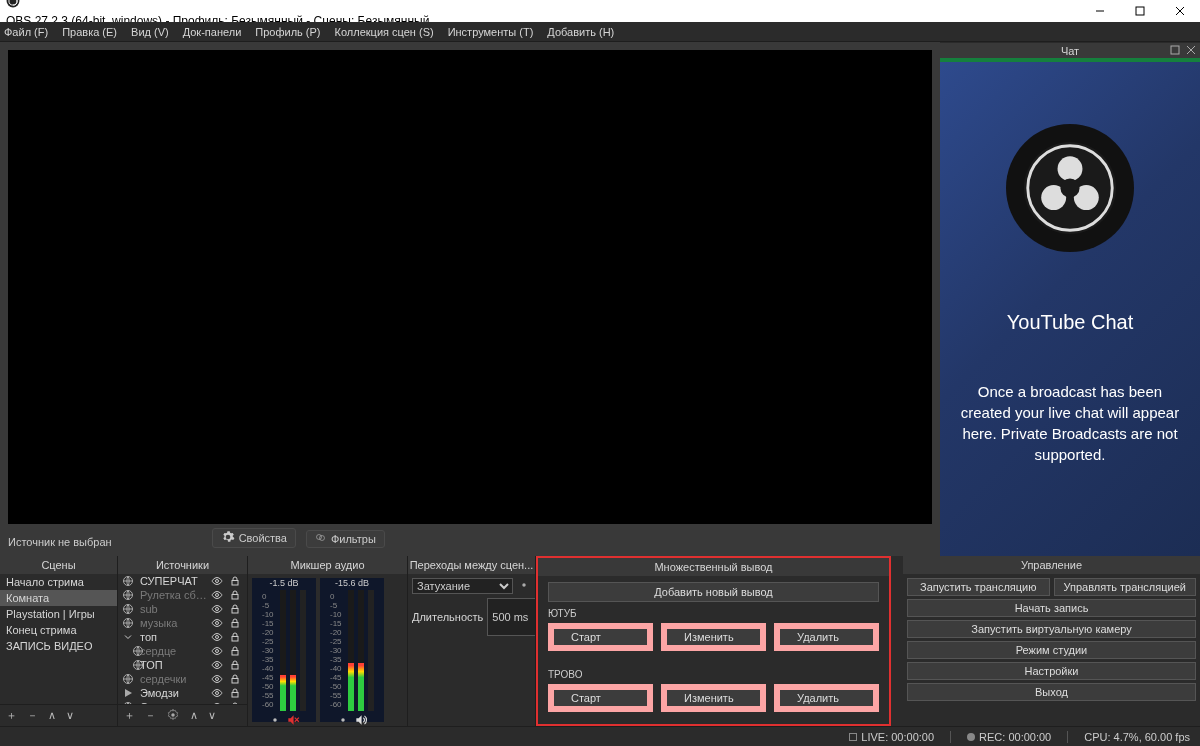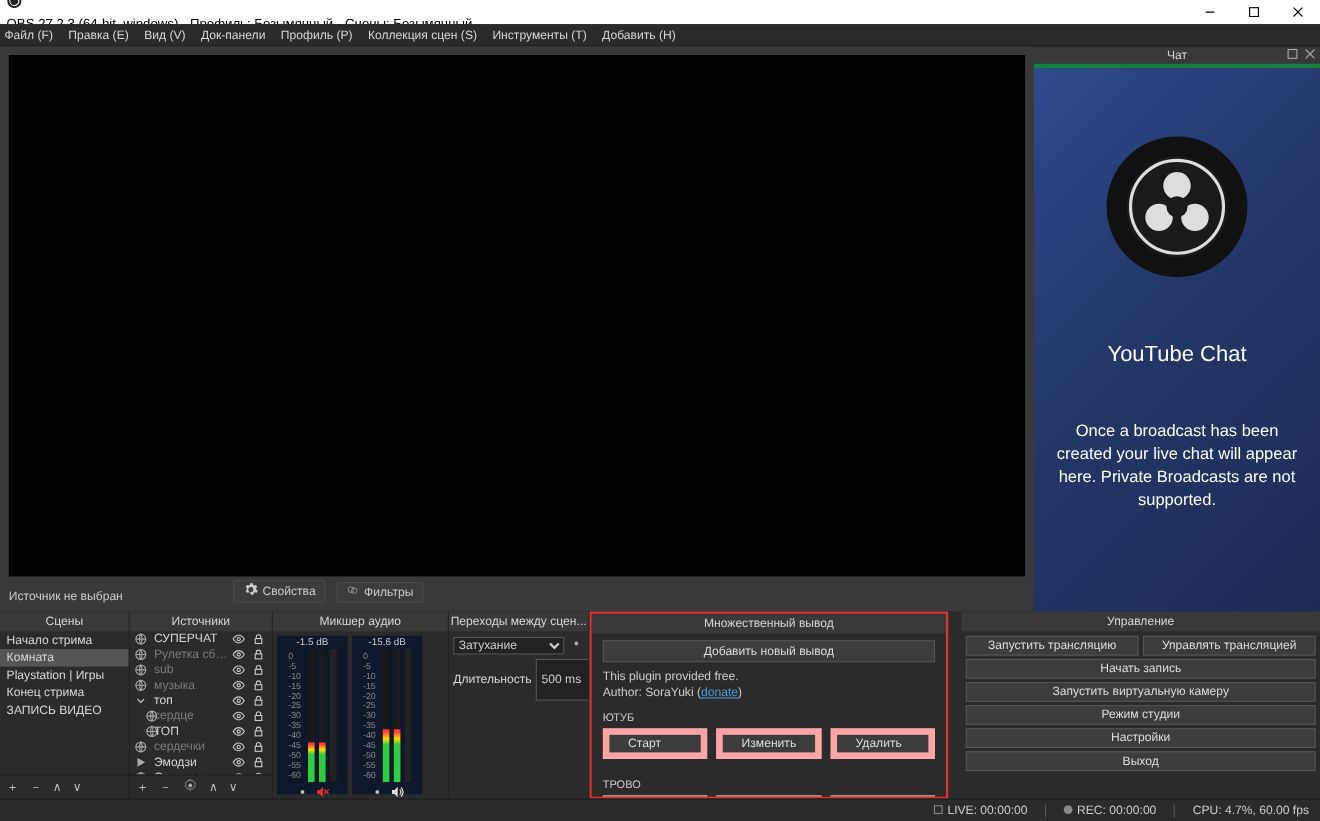--- a/index.html
+++ b/index.html
@@ -552,39 +552,35 @@
               <circle cx="12" cy="12" r="3"></circle>
             </svg></span>
       </div>
       <div class="transrow">
         <span>Длительность</span>
         <input value="500 ms" style="">
       </div>
     </div>
   </div>
 
-  <div class="dock mout" style="width:326px">
+  <div class="dock mout" style="width:355px">
     <div class="dockheader2">
       <span>Множественный вывод</span>
       <span class="dh-icons">
         <span><svg viewBox="0 0 10 10">
               <rect x="1" y="1" width="8" height="8" fill="none" stroke="#888"></rect>
             </svg></span>
         <span><svg viewBox="0 0 10 10">
               <line x1="1" y1="1" x2="9" y2="9" stroke="#888"></line>
               <line x1="9" y1="1" x2="1" y2="9" stroke="#888"></line>
             </svg></span>
       </span>
     </div>
     <div class="body">
       <div class="bigbtn">Добавить новый вывод</div>
-      <div class="plugin">
-        <span>This plugin provided free.</span><br>
-        <span>Author: SoraYuki (</span><a href="#">donate</a><span>)</span>
-      </div>
       <div id="mout-groups">
           <div class="mgroup">
             <div class="glabel">ЮТУБ</div>
   <div class="mbtnrow">
               <div class="mbtn">Старт</div>
               <div class="mbtn">Изменить</div>
               <div class="mbtn">Удалить</div>
             </div>
           </div>
           <div style="height: 14px;"></div>

